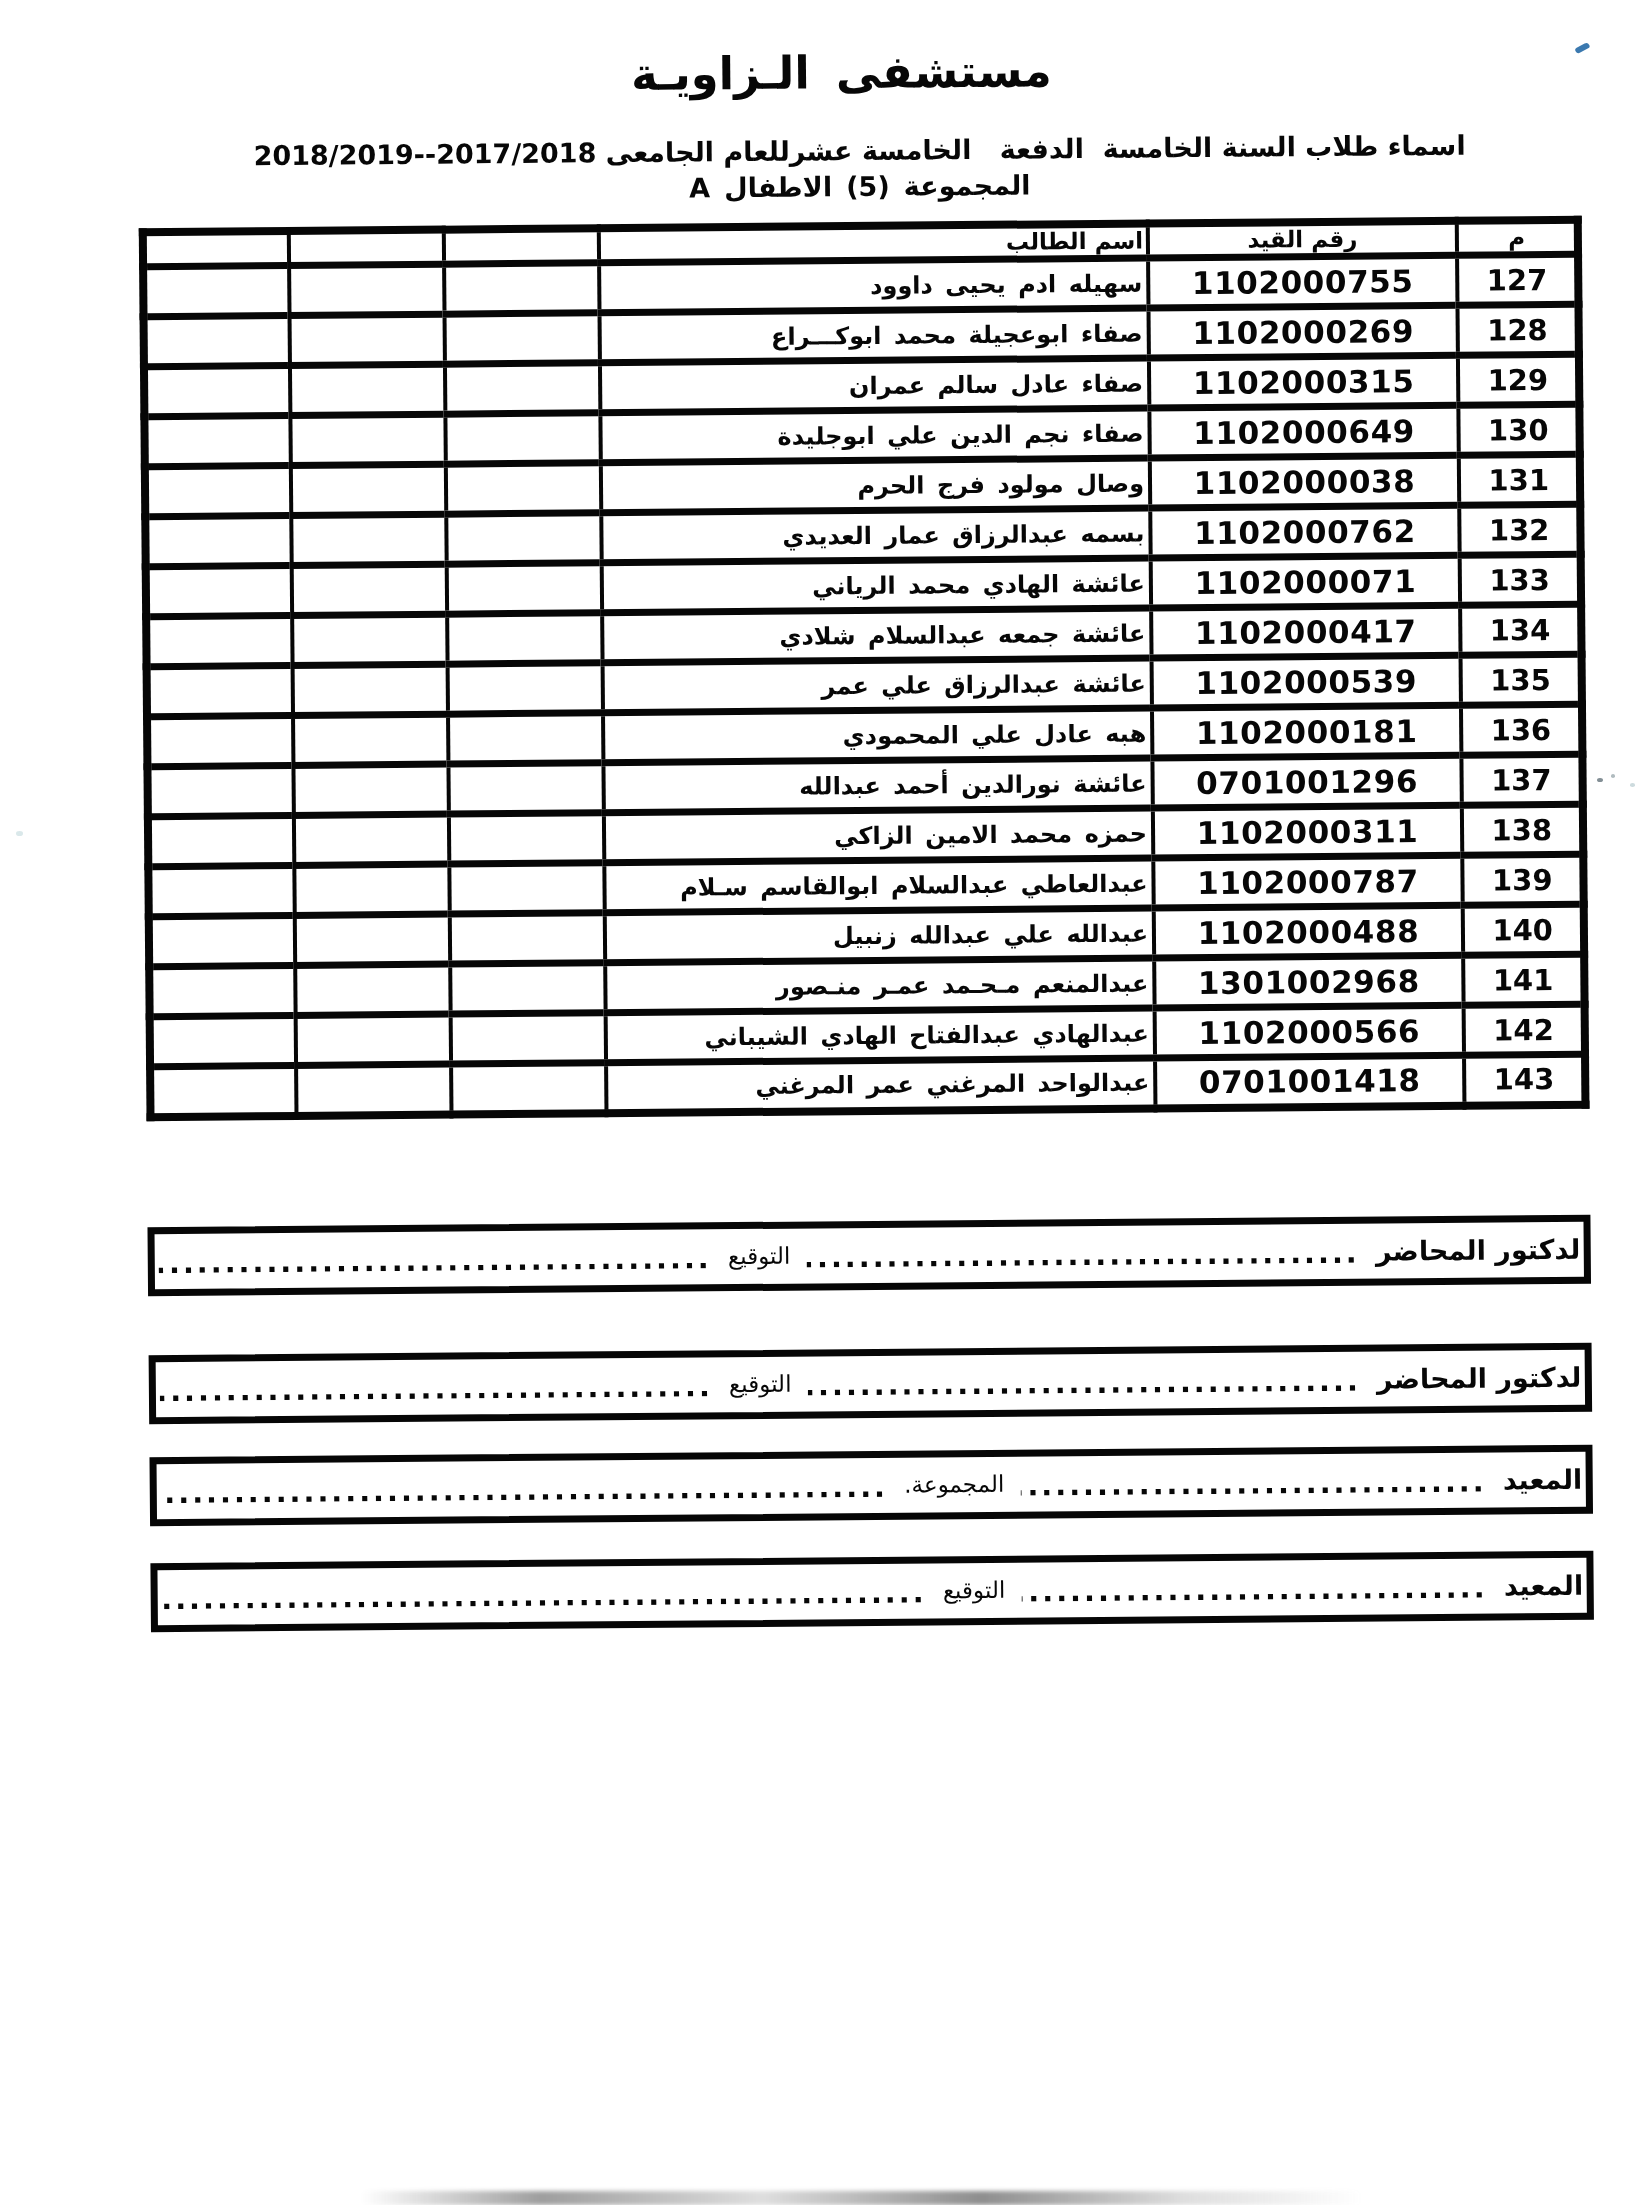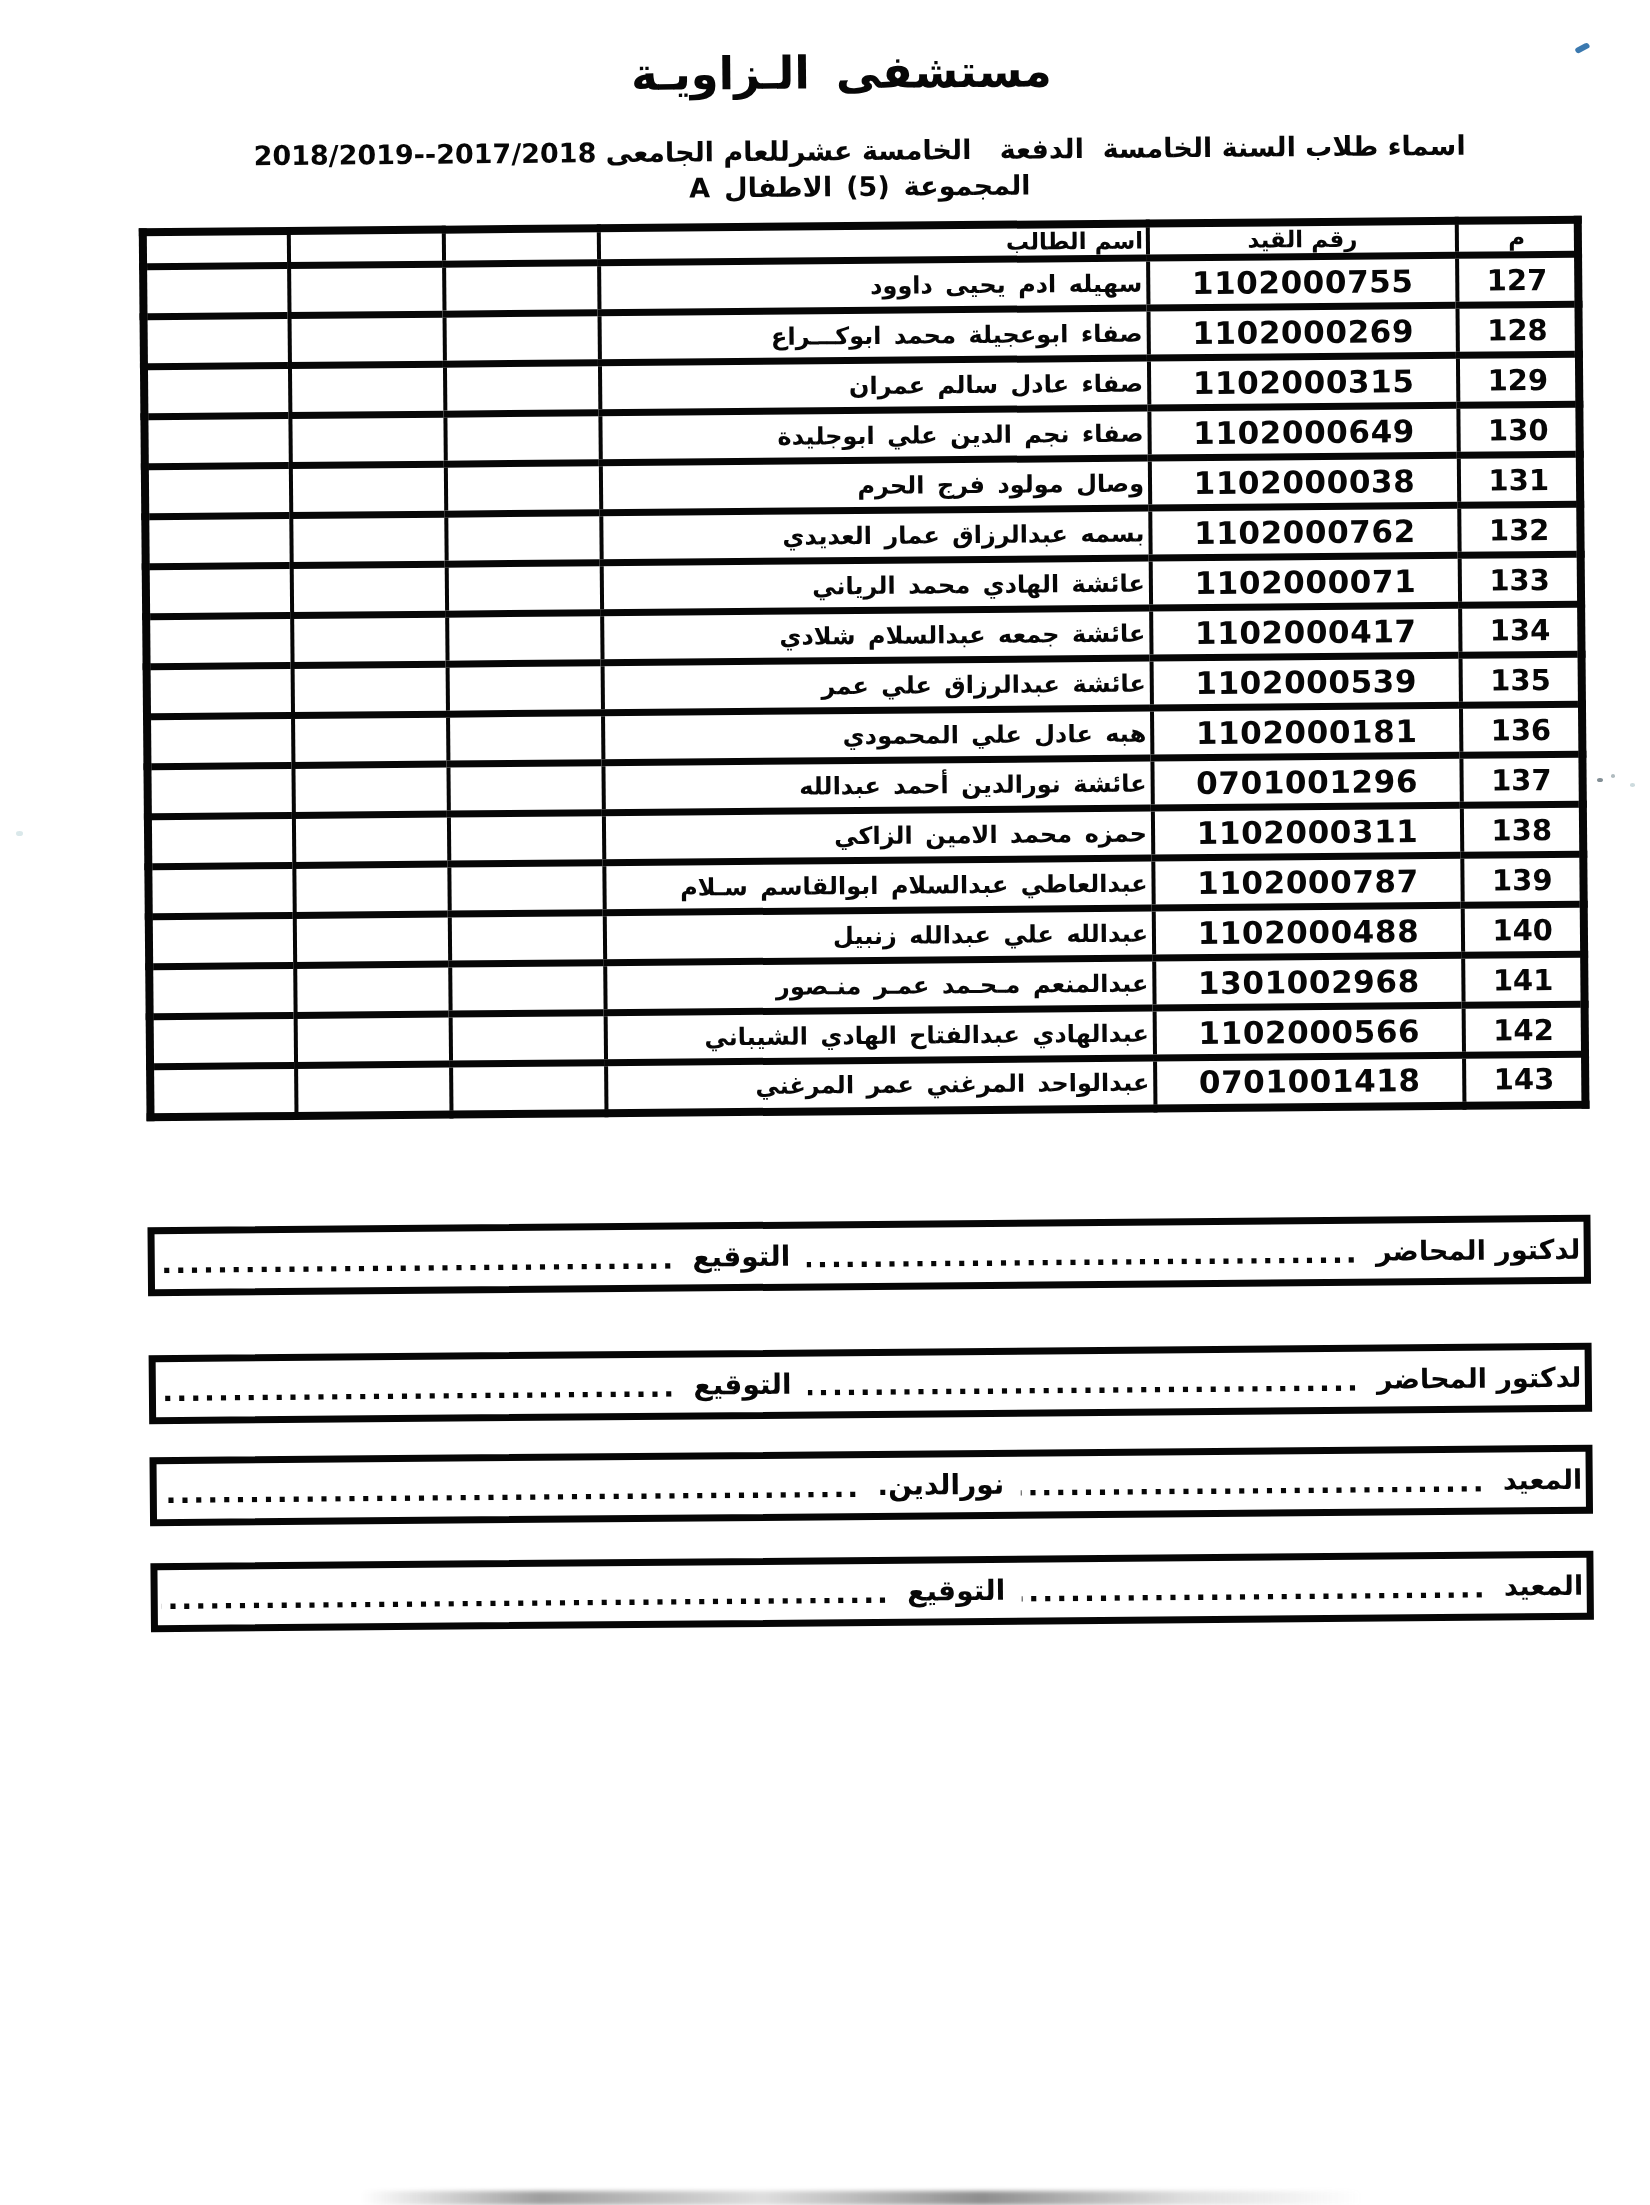--- a/index.html
+++ b/index.html
@@ -41,21 +41,21 @@
   table.roster td { height:50px; }
   td.c-idx  { text-align:center; font-size:29px; font-weight:700; }
   td.c-reg  { text-align:center; font-size:31px; font-weight:700; letter-spacing:0.6px; }
   td.c-name { text-align:right; font-size:24px; font-weight:700; padding-right:3.5px; word-spacing:4.1px; }
   .sig-box {
     border:7.6px solid #060606; height:69px;
     display:flex; align-items:center; gap:16.3px;
     padding:0 3.5px; overflow:hidden;
   }
   .sig-box .role { flex:0 0 auto; font-size:27px; font-weight:700; white-space:nowrap; }
-  .sig-box .sig  { flex:0 0 auto; font-size:28px; font-weight:700; white-space:nowrap; }
+  .sig-box .sig  { flex:0 0 auto; font-size:23px; font-weight:400; white-space:nowrap; }
   .sig-box .dots {
     flex:0 0 auto; font-size:29px; font-weight:700; letter-spacing:2.9px;
     white-space:nowrap; overflow:hidden; line-height:0.6; padding-top:5.8px;
   }
   .sig-box .dots-a { max-width:553px; }
   .sig-box.narrow .dots-a { max-width:466px; }
   .sig-box .dots-b { flex:1 1 auto; max-width:none; }
   .m1 { margin-top:106px; } .m2 { margin-top:59px; } .m3 { margin-top:33px; } .m4 { margin-top:37px; }
   .pen-mark {
     position:absolute; left:1575px; top:45px; width:15px; height:6.4px;
@@ -258,21 +258,21 @@
   <div class="sig-box m2">
     <span class="role">لدكتور المحاضر</span>
     <span class="dots dots-a">..............................................</span>
     <span class="sig">التوقيع</span>
     <span class="dots dots-b">............................................................</span>
   </div>
 
   <div class="sig-box narrow m3">
     <span class="role">المعيد</span>
     <span class="dots dots-a">........................................</span>
-    <span class="sig">نورالدين.</span>
+    <span class="sig">المجموعة.</span>
     <span class="dots dots-b">............................................................</span>
   </div>
 
   <div class="sig-box narrow m4">
     <span class="role">المعيد</span>
     <span class="dots dots-a">........................................</span>
     <span class="sig">التوقيع</span>
     <span class="dots dots-b">............................................................</span>
   </div>
 

